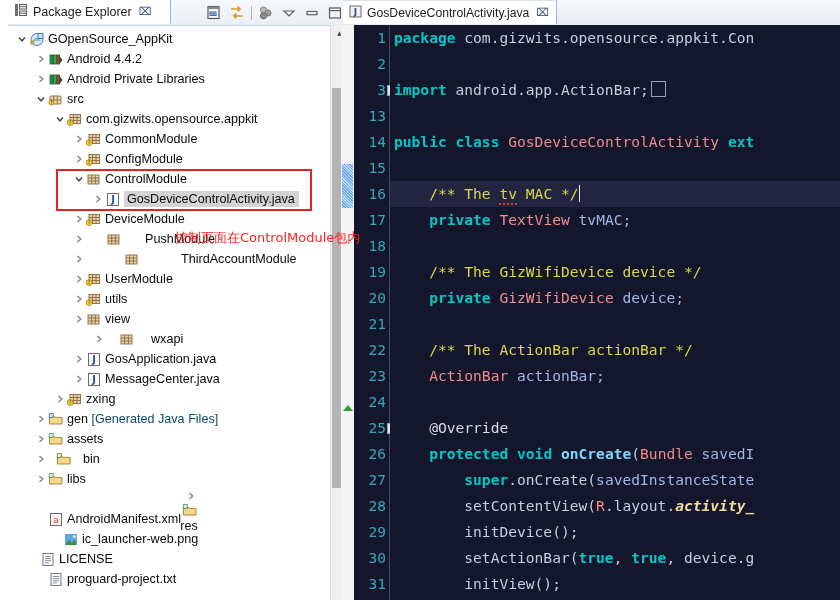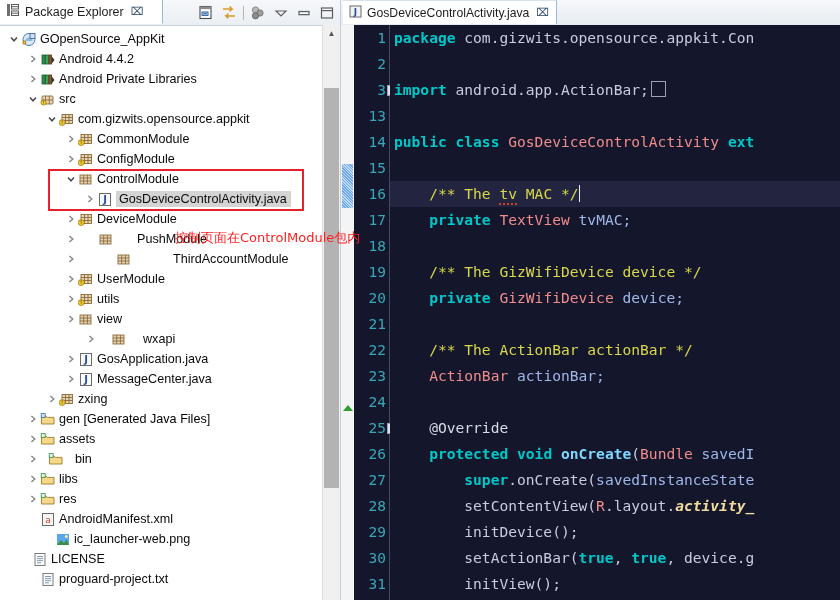--- a/index.html
+++ b/index.html
@@ -14,21 +14,21 @@
   #root {
     position: relative;
     width: 840px;
     height: 600px;
     overflow: hidden;
   }
 
   
   #explorer {
     position: absolute;
-    left: 0; top: 0;
+    left: 8px; top: 0;
     width: 340px; height: 600px;
     background: #ffffff;
     border-right: 1px solid #bfd0e0;
     overflow: hidden;
   }
   .view-tabbar {
     position: relative;
     height: 25px;
     background: linear-gradient(to bottom,#f6f8fa 0%, #eaeff4 100%);
     border-bottom: 1px solid #c6d3df;
@@ -94,21 +94,21 @@
     width: 17px; height: 16px;
     flex: 0 0 17px;
     margin-right: 3px;
     display: flex; align-items: center; justify-content: center;
   }
   .trow .lbl { padding-right: 4px; }
   .trow .lbl.sel {
     background: #d4d4d4;
     padding: 1px 4px 1px 3px;
   }
-  .lbl .dim { color: #000000; }
+  .lbl .dim { color: #0c4a6e; }
 
   
   #tree-scrollbar {
     position: absolute;
     right: 0; top: 25px;
     width: 17px; height: 575px;
     background: #f0f0f0;
     border-left: 1px solid #dcdcdc;
   }
   #tree-scroll-up {
@@ -722,21 +722,21 @@
             </svg>
           </span>
           <span class="ico">
             <svg width="16" height="15" viewBox="0 0 16 15">
               <path d="M1.5 4 h4.5 l1.2 1.4 h6.8 v6.6 h-12.5 z" fill="#f5d98a" stroke="#a07a2a" stroke-width="0.9"></path>
               <rect x="1.2" y="1.6" width="4" height="4" fill="#dff0df" stroke="#3e8e4e" stroke-width="0.8"></rect>
             </svg>
           </span>
           <span class="lbl">libs</span>
         </div>
-        <div class="trow" style="padding-left: 26px;">
+        <div class="trow" style="padding-left: 26px; flex-direction: column;">
           <span class="arrow">
             <svg width="10" height="10" viewBox="0 0 10 10">
               <path d="M3.4 2 L6.8 5 L3.4 8" fill="none" stroke="#8a8a8a" stroke-width="1.5"></path>
             </svg>
           </span>
           <span class="ico">
             <svg width="16" height="15" viewBox="0 0 16 15">
               <path d="M1.5 4 h4.5 l1.2 1.4 h6.8 v6.6 h-12.5 z" fill="#f5d98a" stroke="#a07a2a" stroke-width="0.9"></path>
               <rect x="1.2" y="1.6" width="4" height="4" fill="#dff0df" stroke="#3e8e4e" stroke-width="0.8"></rect>
             </svg>

